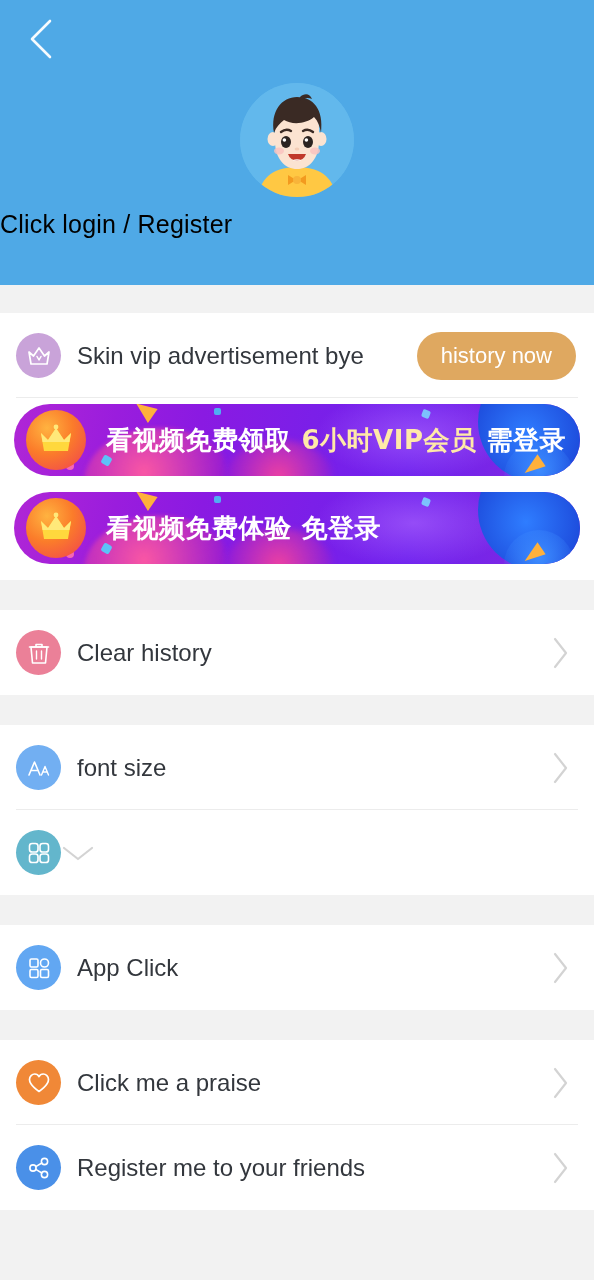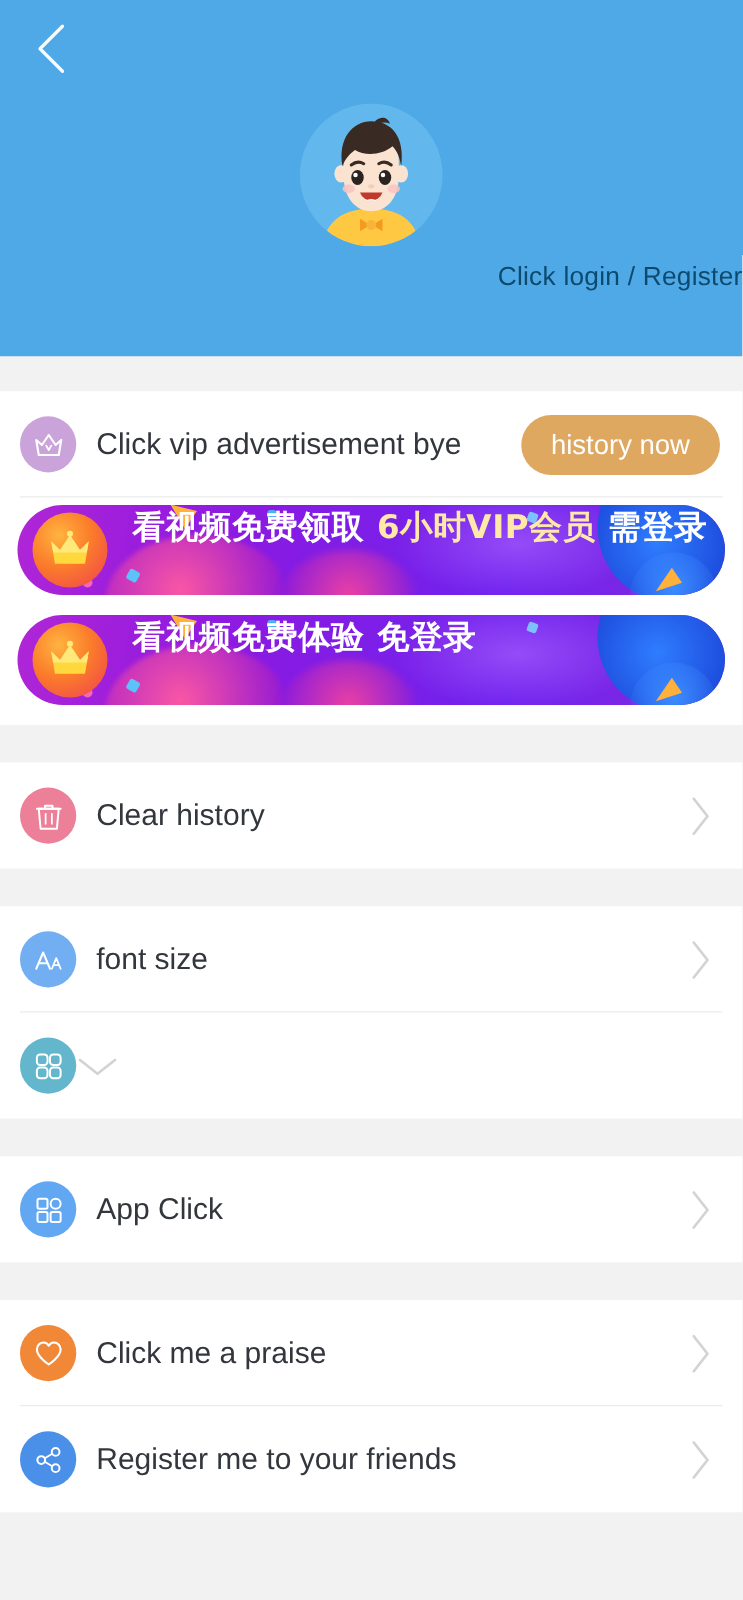--- a/index.html
+++ b/index.html
@@ -53,23 +53,23 @@
     background: #62b8ec;
     cursor: pointer;
   }
   .avatar-wrap svg { display: block; }
 
   .login-text {
     position: absolute;
     top: 210px;
     left: 0;
     right: 0;
-    text-align: right;
-    color: #0c4a6e;
-    font-size: 21px;
+    text-align: left;
+    color: #000000;
+    font-size: 25px;
     letter-spacing: 0.2px;
     cursor: pointer;
   }
 
   
   .gap {
     background: #f2f2f2;
   }
   .card {
     background: #ffffff;
@@ -214,21 +214,21 @@
     justify-content: center;
   }
   .banner-crown svg { display: block; }
 
   .banner-text {
     position: absolute;
     left: 92px;
     top: 0;
     height: 72px;
     display: flex;
-    align-items: flex-start;
+    align-items: center;
     font-size: 26px;
     color: #ffffff;
     white-space: nowrap;
     font-family: "DejaVu Sans", "Liberation Sans", sans-serif;
     font-weight: bold;
     letter-spacing: 0.5px;
   }
   .banner-text .seg-accent { color: #ffe9a8; }
   .banner-text .seg { margin-right: 10px; }
   .banner-text .seg:last-child { margin-right: 0; }
@@ -296,21 +296,21 @@
 
   <div class="card">
 
     <div class="row divided">
       <div class="row-icon" style="background:#c9a3d9">
         <svg width="26" height="24" viewBox="0 0 26 24">
           <path d="M3 8 L7.5 12 L13 4 L18.5 12 L23 8 L21 20 L5 20 Z" fill="none" stroke="#ffffff" stroke-width="1.7" stroke-linejoin="round"></path>
           <path d="M11 12.5 L13 16 L15 12.5" fill="none" stroke="#ffffff" stroke-width="1.5" stroke-linecap="round" stroke-linejoin="round"></path>
         </svg>
       </div>
-      <div class="row-label">Click vip advertisement bye</div>
+      <div class="row-label">Skin vip advertisement bye</div>
       <button class="pill-btn">history now</button>
     </div>
 
     <div class="banner-area">
 
       <div class="banner">
         <span class="blob b-purple-glow"></span>
         <span class="blob b-pink-1"></span>
         <span class="blob b-pink-2"></span>
         <span class="blob b-blue-1"></span>

